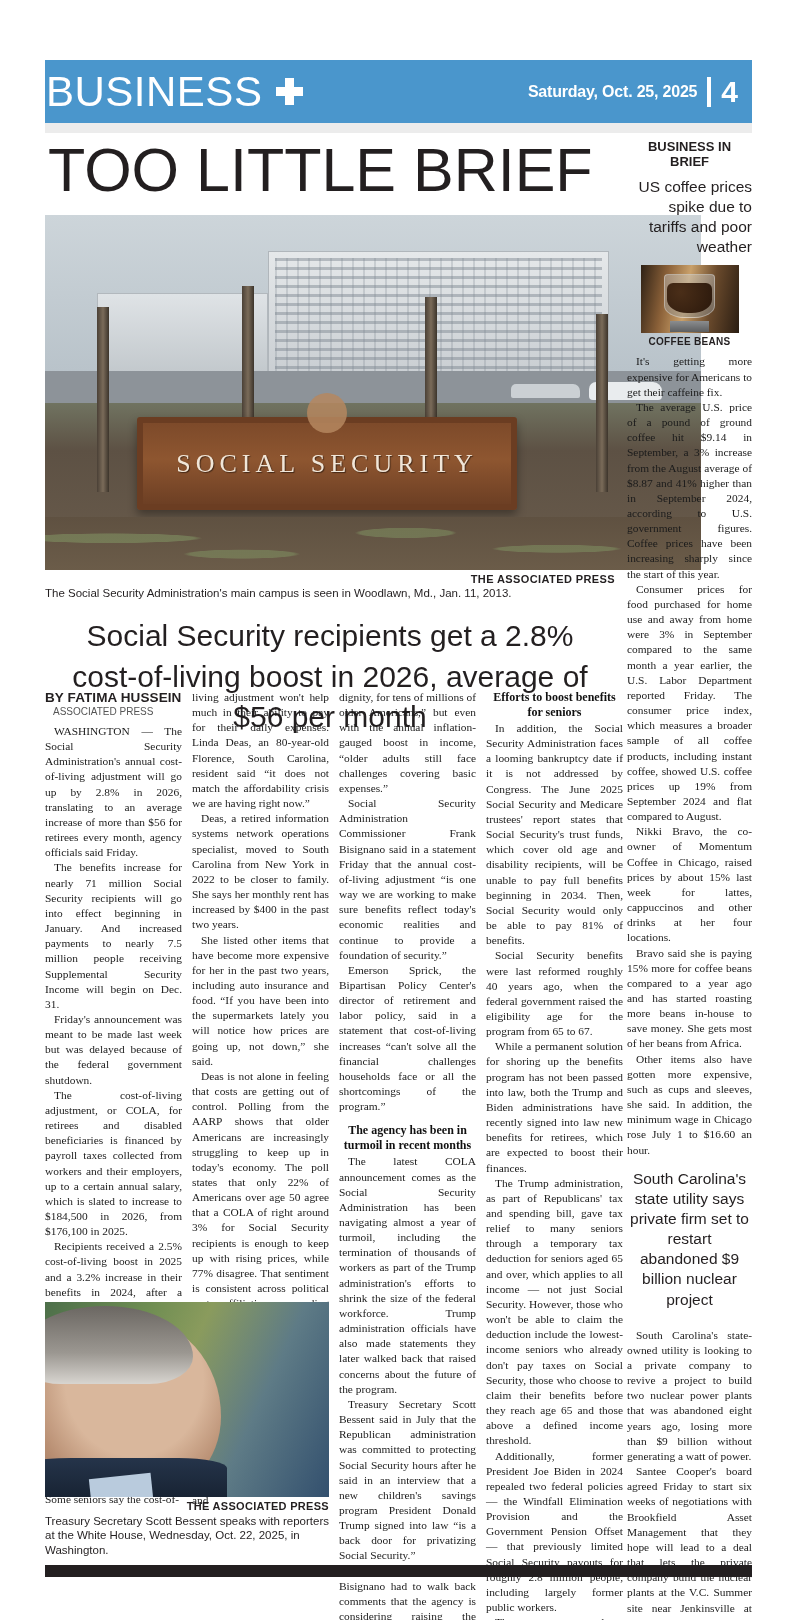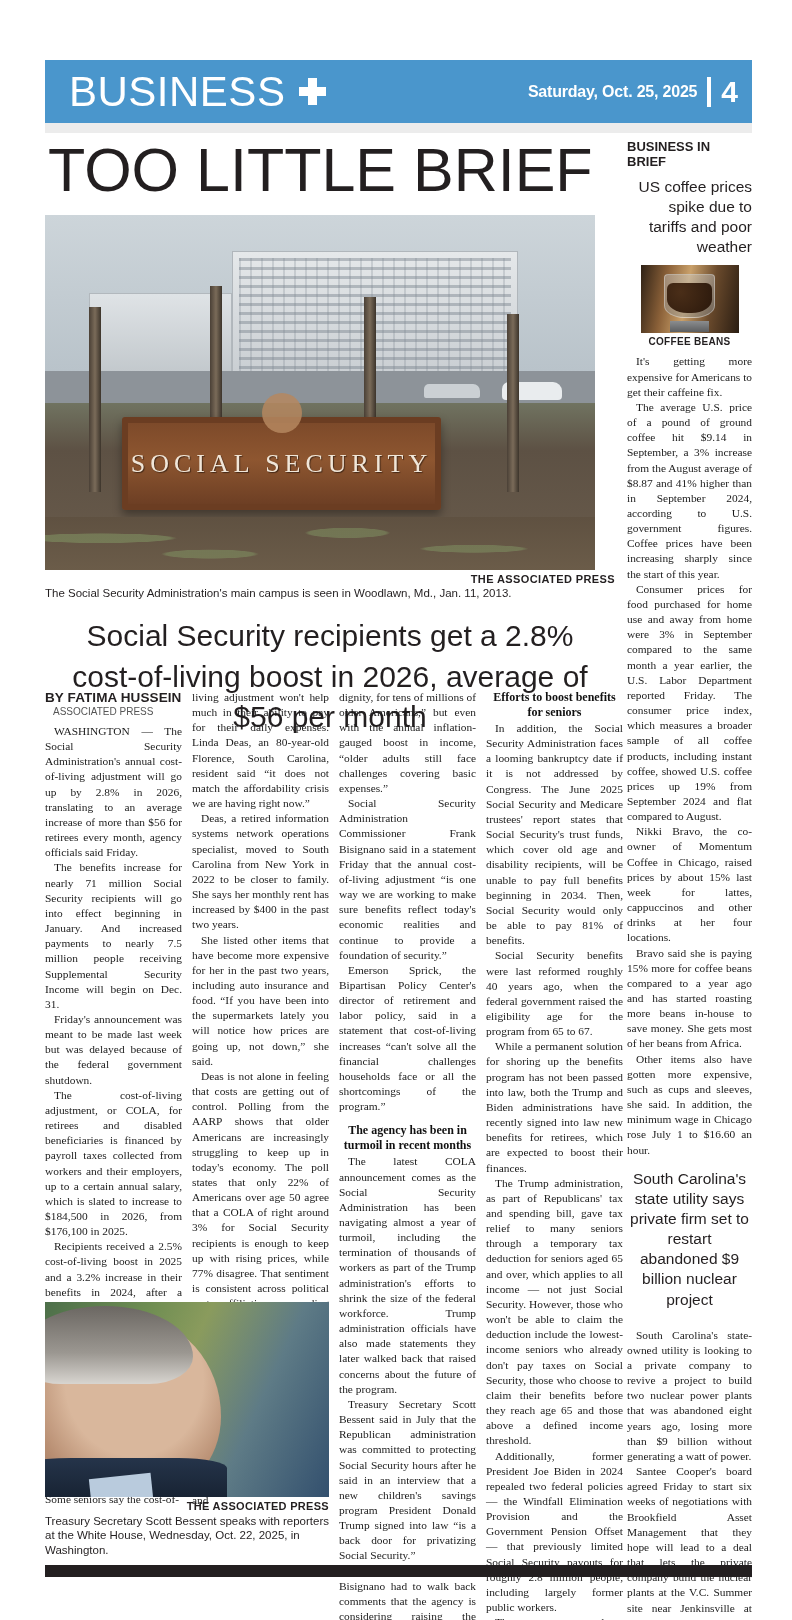--- a/index.html
+++ b/index.html
@@ -22,21 +22,21 @@
 
   
   .masthead {
     position: absolute;
     left: 45px; top: 60px;
     width: 707px; height: 63px;
     background: #4a96cc;
     display: flex;
     align-items: center;
     justify-content: space-between;
-    padding: 0 14px 0 24px;
+    padding: 0 14px 0 1px;
   }
   .mast-left {
     display: flex;
     align-items: center;
     gap: 14px;
   }
   .mast-title {
     color: #ffffff;
     font-family: "Liberation Sans", sans-serif;
     font-size: 42px;
@@ -78,21 +78,21 @@
   .kicker-head {
     font-family: "Liberation Sans", sans-serif;
     font-weight: 300;
     font-size: 61px;
     letter-spacing: 0px;
     line-height: 1.0;
     color: #231f20;
     margin: 0 0 14px 3px;
   }
   .hero-photo {
-    width: 550px; height: 355px;
+    width: 656px; height: 355px;
     position: relative;
     overflow: hidden;
     background: #6f7d86;
   }
   .hero-sky {
     position:absolute; left:0; top:0; width:100%; height:44%;
     background: linear-gradient(#cdd5da, #b9c3ca);
   }
   .hero-bldg {
     position:absolute; left:34%; top:10%; width:52%; height:36%;
@@ -280,20 +280,21 @@
   
   .rail {
     position:absolute;
     left:627px; top:140px;
     width:125px;
   }
   .rail-kicker {
     font-family: "Liberation Sans", sans-serif;
     font-weight: bold;
     font-size: 13px;
+    text-align:center;
     line-height:1.15;
     color:#231f20;
     margin-bottom: 7px;
   }
   .rail-head {
     font-family: "Liberation Sans", sans-serif;
     font-weight: 400;
     font-size: 15.5px;
     line-height: 1.3;
     text-align:right;

